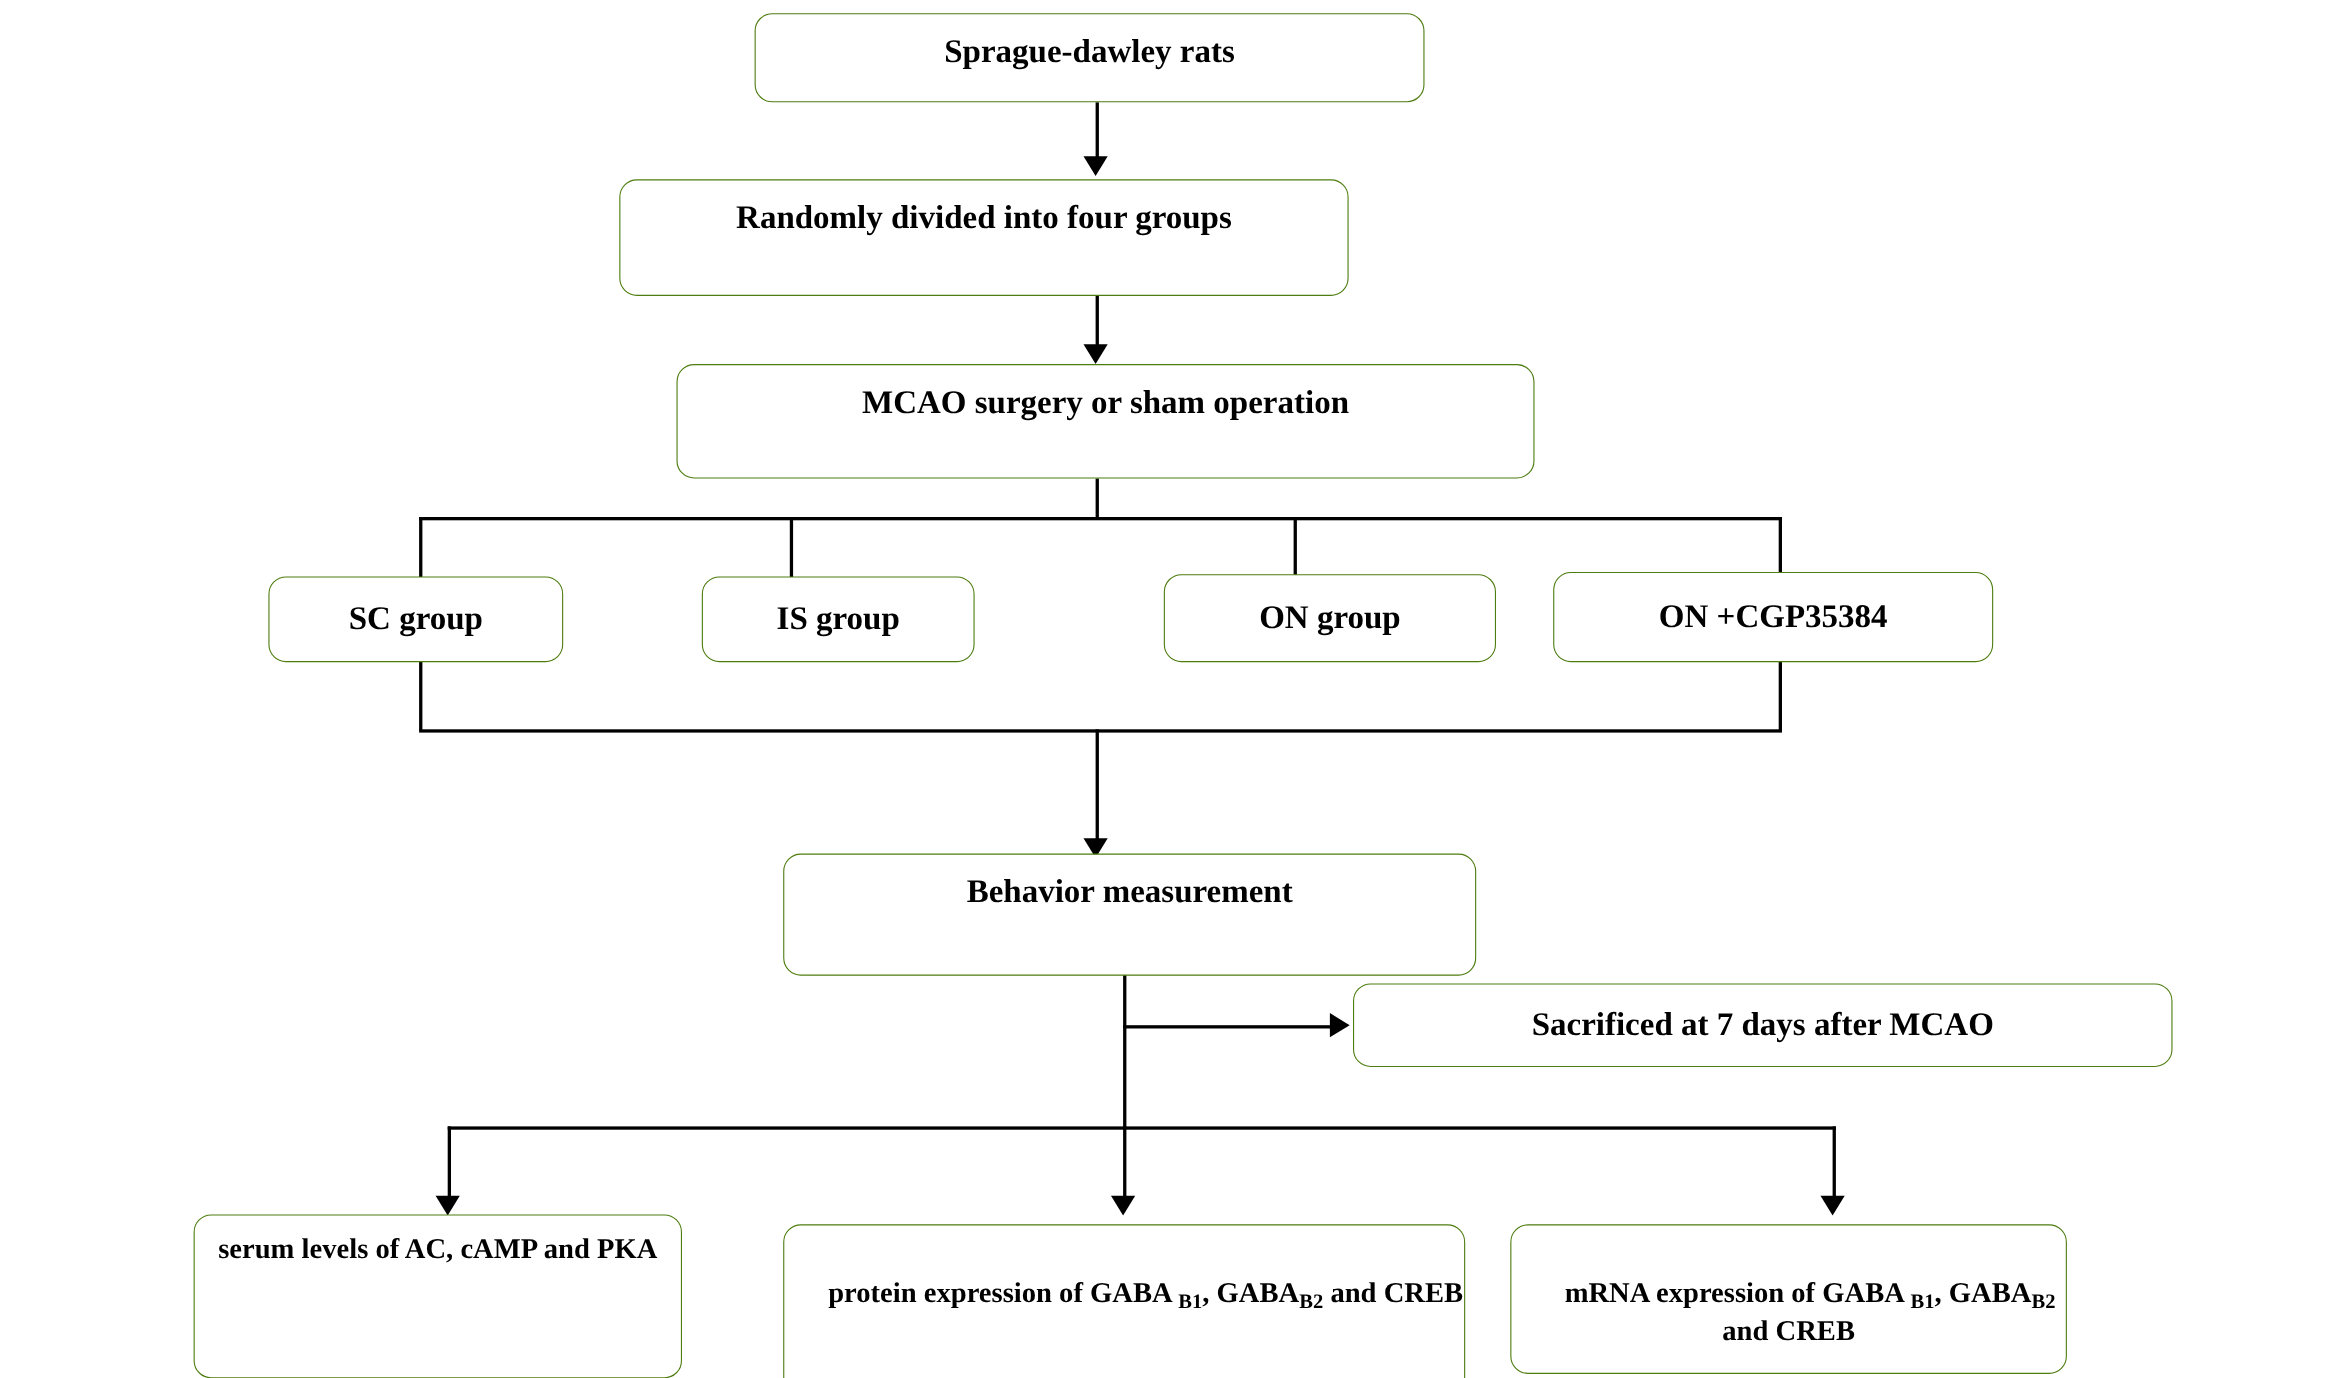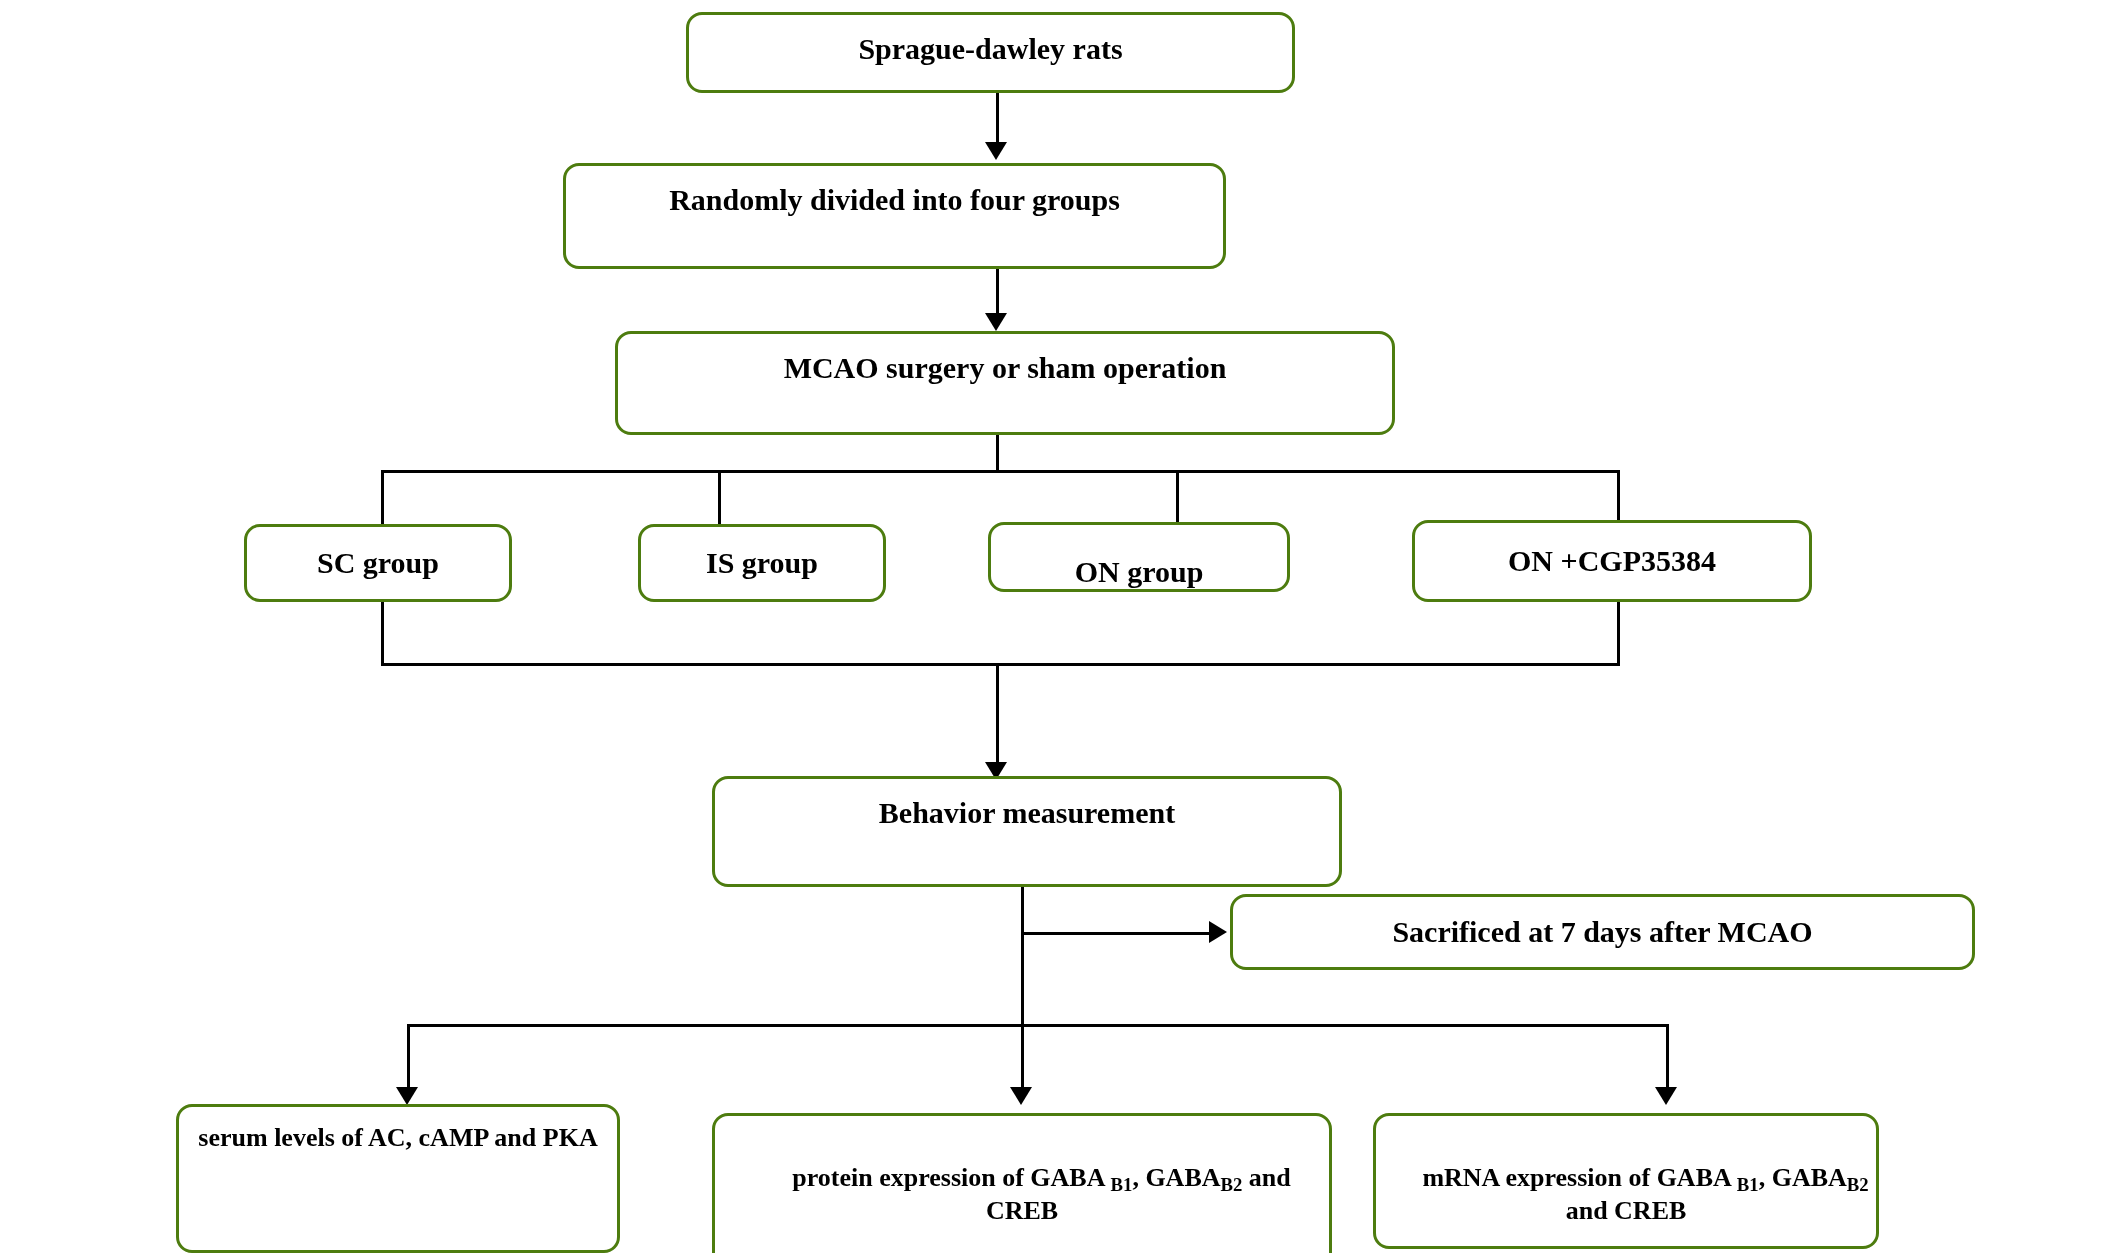--- a/index.html
+++ b/index.html
@@ -11,21 +11,21 @@
     position: relative;
     width: 2126px;
     height: 1253px;
     background: #ffffff;
     overflow: hidden;
     font-family: "Liberation Serif", "DejaVu Serif", serif;
   }
   .node {
     position: absolute;
     box-sizing: border-box;
-    border: 3px solid #4d7c0f;
+    border: 1px solid #4d7c0f;
     border-radius: 16px;
     background: #ffffff;
     z-index: 3;
     text-align: center;
   }
   .node .label {
     display: block;
     font-weight: bold;
     color: #000000;
     line-height: 1.18;
@@ -109,21 +109,21 @@
   <div class="vline" style="left:1617px; top:470px; height:58px;"></div>
 
   <div class="node mid-text" style="left:244px; top:524px; width:268px; height:78px;">
     <span class="label lbl-30">SC group</span>
   </div>
 
   <div class="node mid-text" style="left:598px; top:524px; width:248px; height:78px;margin-left:40px;">
     <span class="label lbl-30">IS group</span>
   </div>
 
-  <div class="node mid-text" style="left:988px; top:522px; width:302px; height:70px;align-items:flex-end;">
+  <div class="node mid-text" style="left:1058px; top:522px; width:302px; height:80px;">
     <span class="label lbl-30">ON group</span>
   </div>
 
   <div class="node mid-text" style="left:1412px; top:520px; width:400px; height:82px;">
     <span class="label lbl-30">ON +CGP35384</span>
   </div>
 
   <div class="vline" style="left:381px; top:600px; height:64px;"></div>
   <div class="vline" style="left:1617px; top:600px; height:64px;"></div>
   <div class="hline" style="left:381px; top:663px; width:1239px;"></div>

